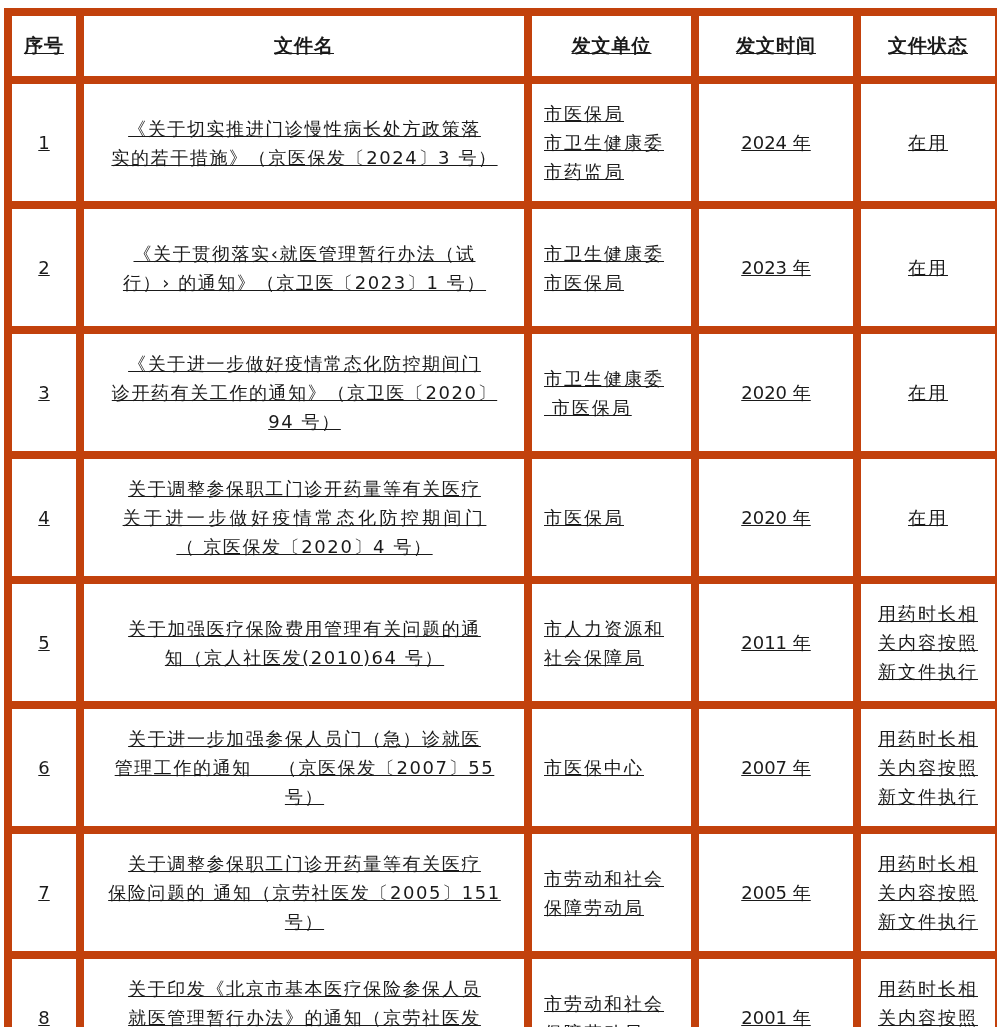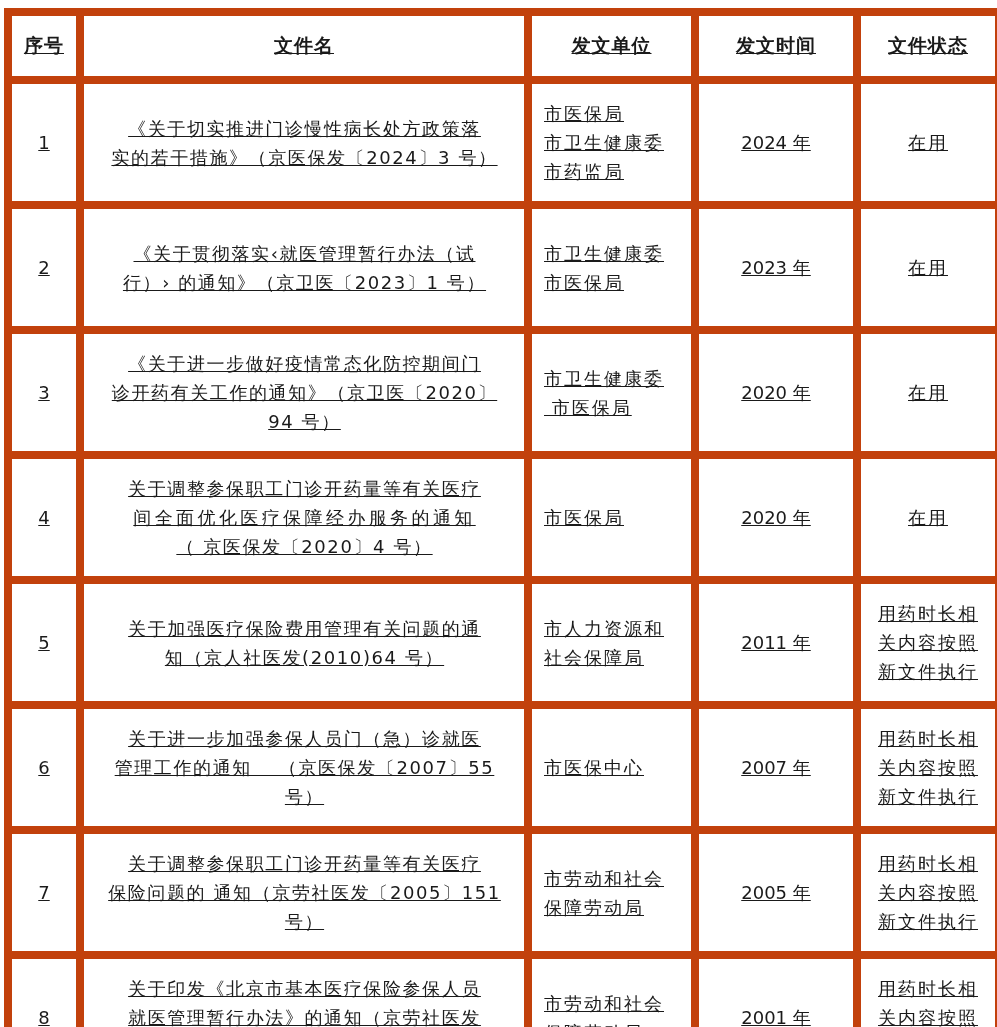--- a/index.html
+++ b/index.html
@@ -140,21 +140,21 @@
       <td class="col-time">2020 年</td>
       <td class="col-status">
         <span class="line">在用</span>
       </td>
     </tr>
 
     <tr class="data-row">
       <td class="col-no">4</td>
       <td class="col-name">
         <span class="line">关于调整参保职工门诊开药量等有关医疗</span>
-        <span class="line" style="letter-spacing:3.4px">间全面优化医疗保障经办服务的通知</span>
+        <span class="line" style="letter-spacing:3.4px">关于进一步做好疫情常态化防控期间门</span>
         <span class="line">（ 京医保发〔2020〕4 号）</span>
       </td>
       <td class="col-unit">
         <span class="line">市医保局</span>
       </td>
       <td class="col-time">2020 年</td>
       <td class="col-status">
         <span class="line">在用</span>
       </td>
     </tr>

